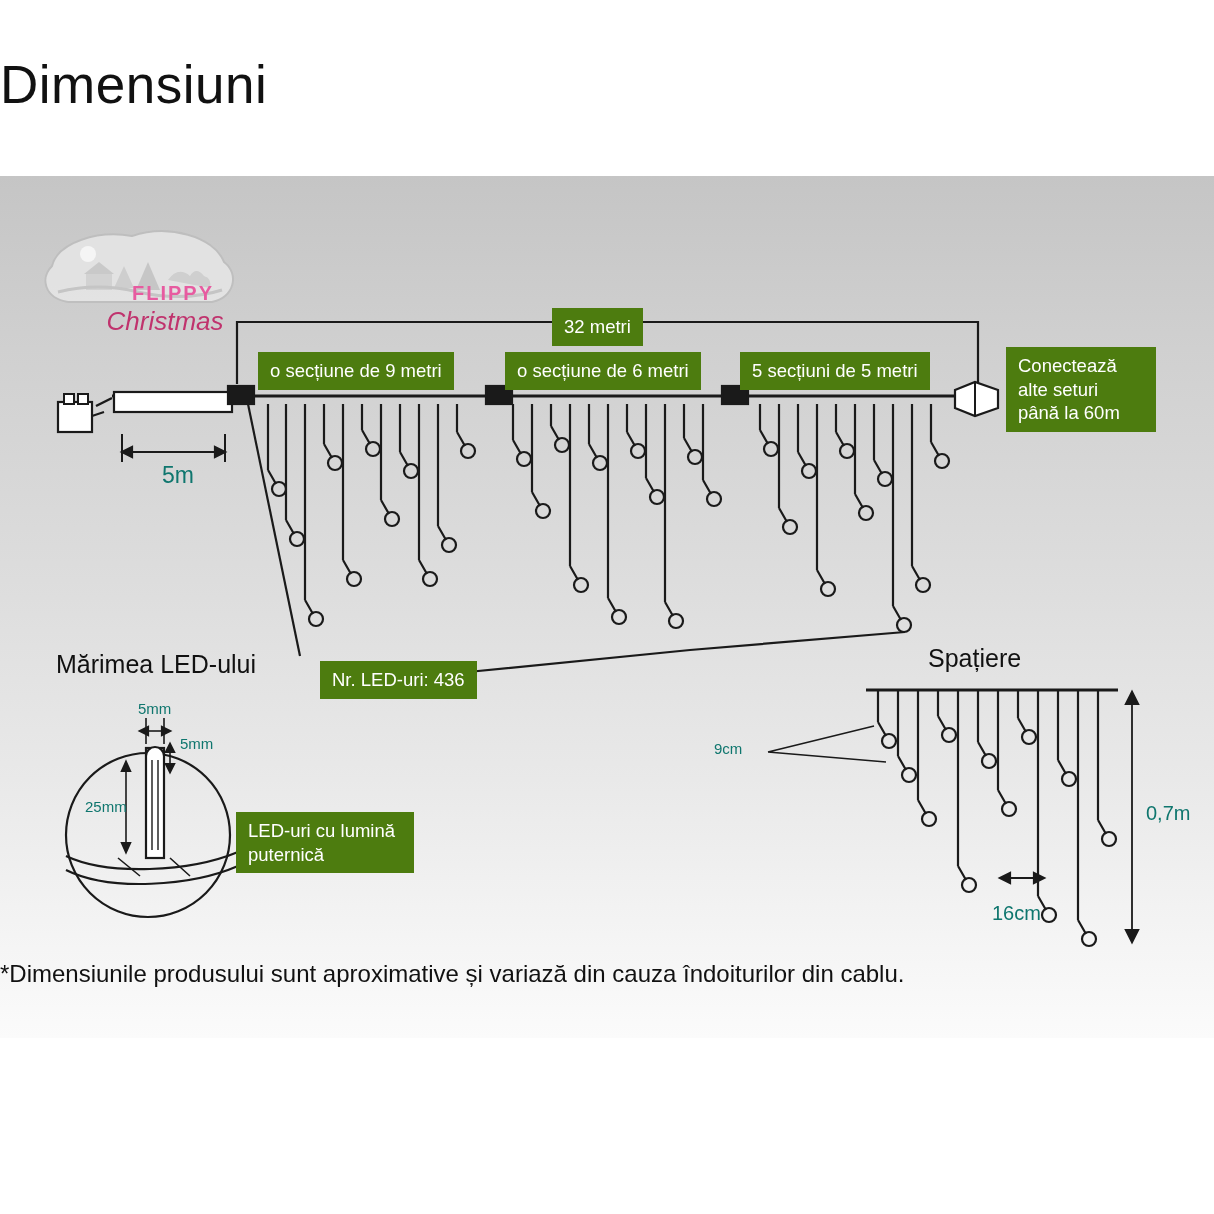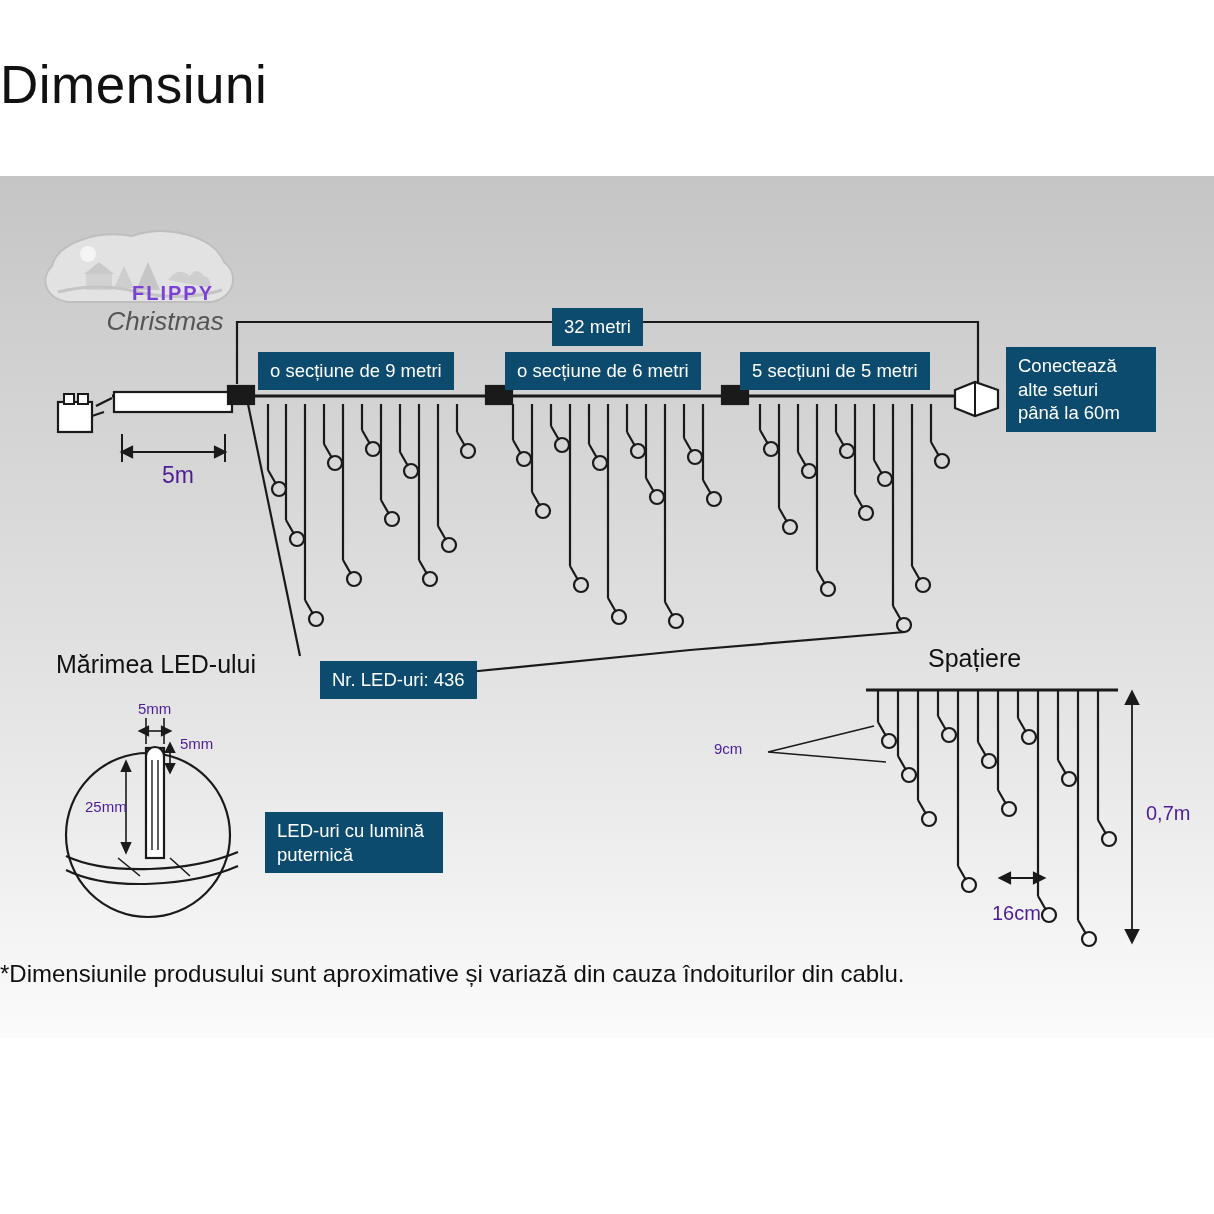--- a/index.html
+++ b/index.html
@@ -15,47 +15,47 @@
   }
   #panel{
     position:absolute;left:0;top:176px;width:1214px;height:862px;
     background:linear-gradient(180deg,#c5c5c5 0%,#cfcfcf 18%,#dcdcdc 45%,#e9e9e9 70%,#f4f4f4 88%,#fbfbfb 100%);
   }
   .title{
     position:absolute;left:0;top:54px;width:1214px;text-align:left;
     font-size:53px;color:#111;letter-spacing:0.5px;
   }
   .tag{
-    position:absolute;background:#0c4a6e;color:#fff;
+    position:absolute;background:#4d7c0f;color:#fff;
     font-size:18.5px;line-height:1.28;
     padding:7px 12px;white-space:nowrap;
   }
   .tag.multi{white-space:normal;}
   .lbl{
-    position:absolute;color:#4c1d95;font-size:20px;white-space:nowrap;
+    position:absolute;color:#0f766e;font-size:20px;white-space:nowrap;
   }
   .lbl.small{font-size:15px;}
   .lbl.big{font-size:23px;}
   .heading{position:absolute;color:#111;font-size:25px;white-space:nowrap;}
   .foot{
     position:absolute;left:0;top:960px;width:1214px;
     color:#111;font-size:24px;
   }
   svg{position:absolute;left:0;top:0;}
   .logo{
     position:absolute;left:28px;top:222px;width:224px;height:132px;
     opacity:.85;
   }
   .logo-txt1{
     position:absolute;left:60px;top:60px;width:170px;text-align:center;
-    font-size:20px;color:#6d28d9;letter-spacing:2px;font-weight:bold;
+    font-size:20px;color:#ec4899;letter-spacing:2px;font-weight:bold;
   }
   .logo-txt2{
     position:absolute;left:42px;top:84px;width:190px;text-align:center;
-    font-size:26px;color:#404040;font-style:italic;
+    font-size:26px;color:#be185d;font-style:italic;
   }
 </style>
 </head>
 <body>
 
 <div id="stage">
 
   <div id="panel"></div>
 
   <svg width="1214" height="1214" viewBox="0 0 1214 1214">
@@ -237,21 +237,21 @@
   </div>
 
   <div class="title">Dimensiuni</div>
 
   <div class="tag" style="left:552px;top:308px;">32 metri</div>
   <div class="tag" style="left:258px;top:352px;">o secțiune de 9 metri</div>
   <div class="tag" style="left:505px;top:352px;">o secțiune de 6 metri</div>
   <div class="tag" style="left:740px;top:352px;">5 secțiuni de 5 metri</div>
   <div class="tag multi" style="left:1006px;top:347px;width:126px;">Conectează alte seturi până la 60m</div>
   <div class="tag" style="left:320px;top:661px;">Nr. LED-uri: 436</div>
-  <div class="tag multi" style="left:236px;top:812px;width:154px;margin-left:29px;">LED-uri cu lumină puternică</div>
+  <div class="tag multi" style="left:236px;top:812px;width:154px;">LED-uri cu lumină puternică</div>
 
   <div class="lbl big" style="left:162px;top:462px;">5m</div>
   <div class="heading" style="left:56px;top:650px;">Mărimea LED-ului</div>
   <div class="lbl small" style="left:138px;top:700px;">5mm</div>
   <div class="lbl small" style="left:180px;top:735px;">5mm</div>
   <div class="lbl small" style="left:85px;top:798px;">25mm</div>
 
   <div class="heading" style="left:928px;top:644px;">Spațiere</div>
   <div class="lbl small" style="left:714px;top:740px;">9cm</div>
   <div class="lbl" style="left:1146px;top:802px;">0,7m</div>

